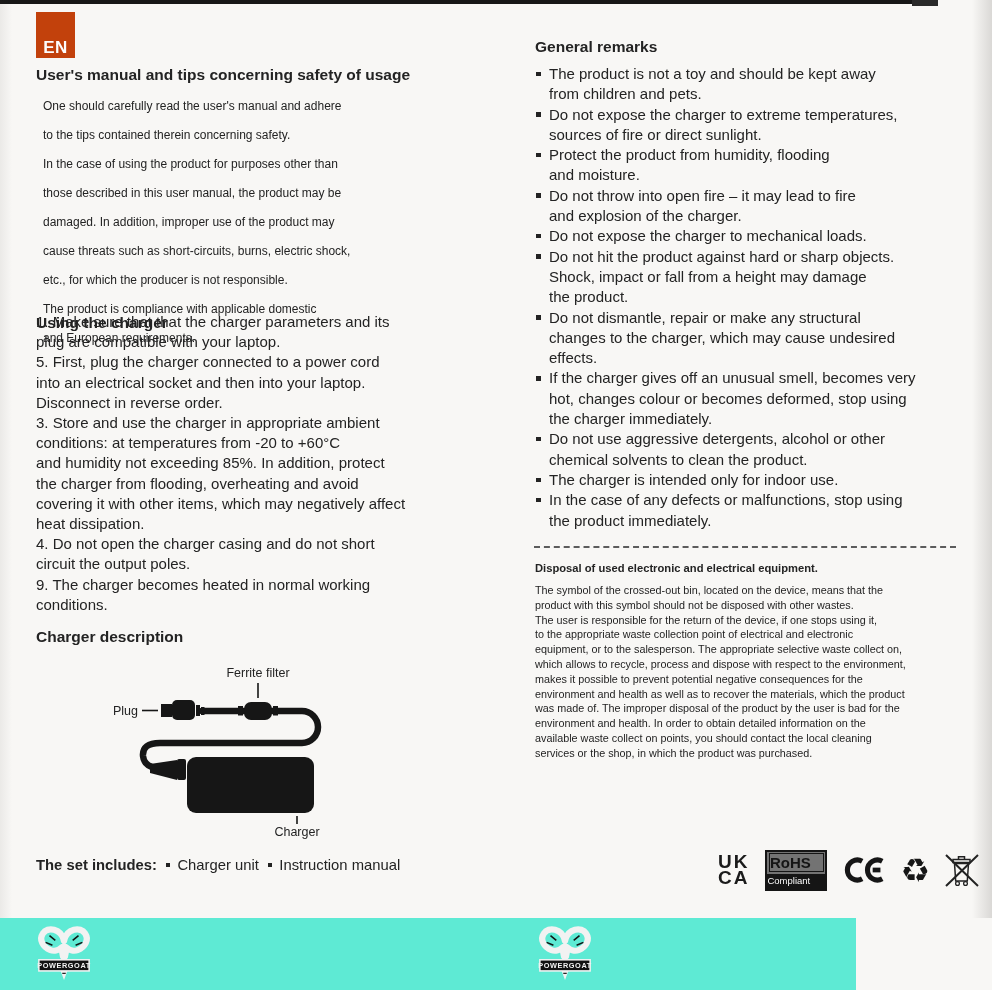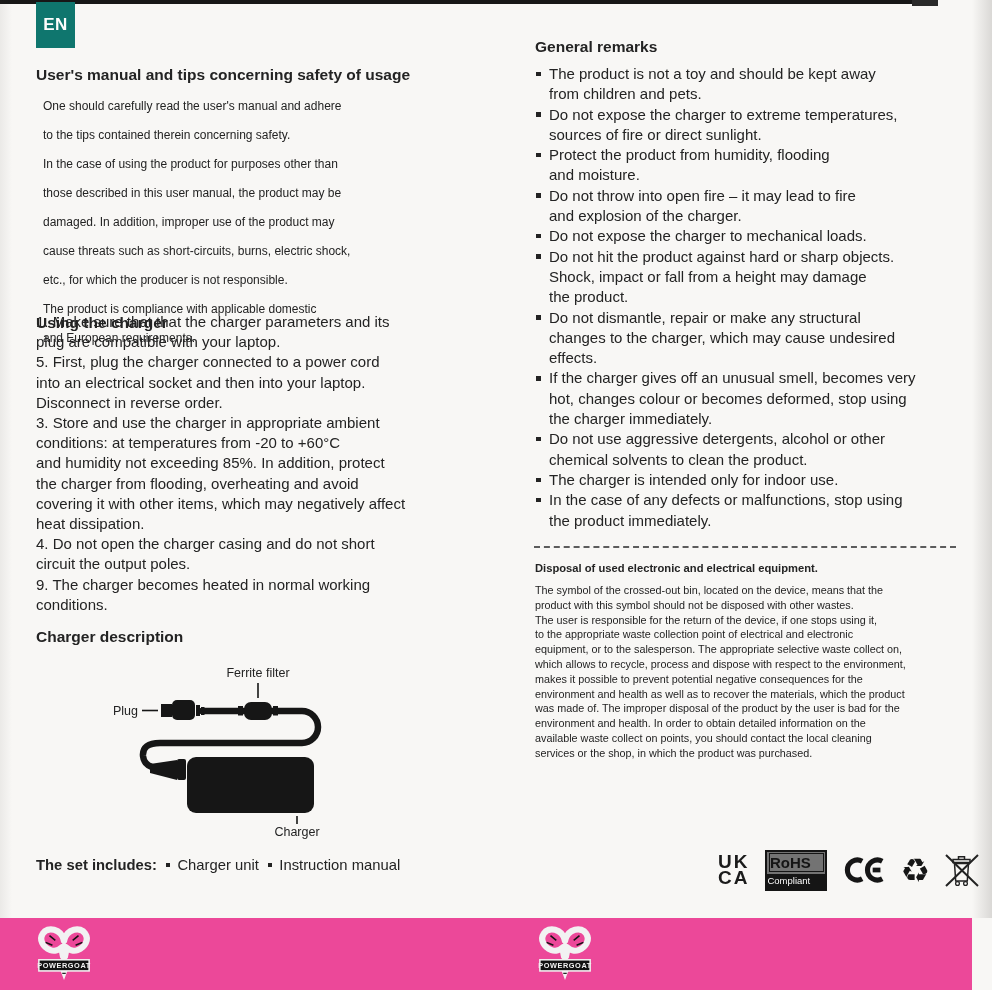--- a/index.html
+++ b/index.html
@@ -8,22 +8,22 @@
     background:#f8f7f5; color:#232323;
     font-family:"Liberation Sans", sans-serif;
   }
   .top-line{position:absolute;left:0;top:0;width:936px;height:4px;background:#171717;}
   .top-nub{position:absolute;left:912px;top:0;width:26px;height:6px;background:#2a2a2a;}
   .edge-right{position:absolute;right:0;top:0;width:20px;height:918px;
     background:linear-gradient(to right, rgba(0,0,0,0), rgba(60,55,50,0.16));pointer-events:none;}
   .edge-left{position:absolute;left:0;top:0;width:12px;height:918px;
     background:linear-gradient(to left, rgba(0,0,0,0), rgba(60,55,50,0.07));pointer-events:none;}
 
-  .en-badge{position:absolute;left:36px;top:2px;width:39px;height:46px;background:#0f766e;
-    color:#fdfdfd;font-weight:bold;font-size:17px;display:flex;align-items:center;justify-content:center;
+  .en-badge{position:absolute;left:36px;top:12px;width:39px;height:46px;background:#c2410c;
+    color:#fdfdfd;font-weight:bold;font-size:17px;display:flex;align-items:flex-end;justify-content:center;
     letter-spacing:.5px;}
 
   .h1L{position:absolute;left:36px;top:66px;width:440px;font-size:15.5px;font-weight:bold;}
   .intro{position:absolute;left:36px;top:92px;width:444px;font-size:12px;line-height:29px;white-space:pre-line;margin-left:7px;}
   .h2-using{position:absolute;left:36px;top:286px;font-size:15.5px;font-weight:bold;margin-top:28px;}
   .steps{position:absolute;left:36px;top:312px;width:444px;}
   .step{font-size:15px;line-height:20.2px;white-space:pre-line;}
   .h2-desc{position:absolute;left:36px;top:628px;font-size:15.5px;font-weight:bold;}
   .diagram{position:absolute;left:80px;top:663px;}
 
@@ -42,21 +42,21 @@
   .marks{position:absolute;left:704px;top:850px;height:40px;display:flex;align-items:center;margin-left:14px;}
   .ukca{font-weight:bold;font-size:19px;line-height:16px;letter-spacing:2px;color:#1b1b1b;}
   .rohs{margin-left:16px;width:58px;border:2.5px solid #151515;background:#737373;text-align:left;}
   .rohs-t{font-size:15px;font-weight:bold;color:#151515;border:1.5px solid #151515;margin:1.5px;line-height:17px;}
   .rohs-b{background:#151515;color:#fbfbfb;font-size:9.5px;line-height:12px;padding:1px 0 2px;}
   .ce{margin-left:16px;display:block;}
   .recycle{margin-left:15px;font-size:33px;line-height:1;color:#161616;
     font-family:"DejaVu Sans", sans-serif;}
   .weee{margin-left:13px;display:block;}
 
-  .footer{position:absolute;left:0;top:918px;width:972px;height:72px;background:#ec4899;}
+  .footer{position:absolute;left:0;top:918px;width:856px;height:72px;background:#5eead4;}
   .goat{position:absolute;top:5px;}
   .goat.g1{left:35px;}
   .goat.g2{left:536px;}
 </style>
 </head>
 <body>
 
 <div id="page">
   <div class="top-line"></div>
   <div class="top-nub"></div>

